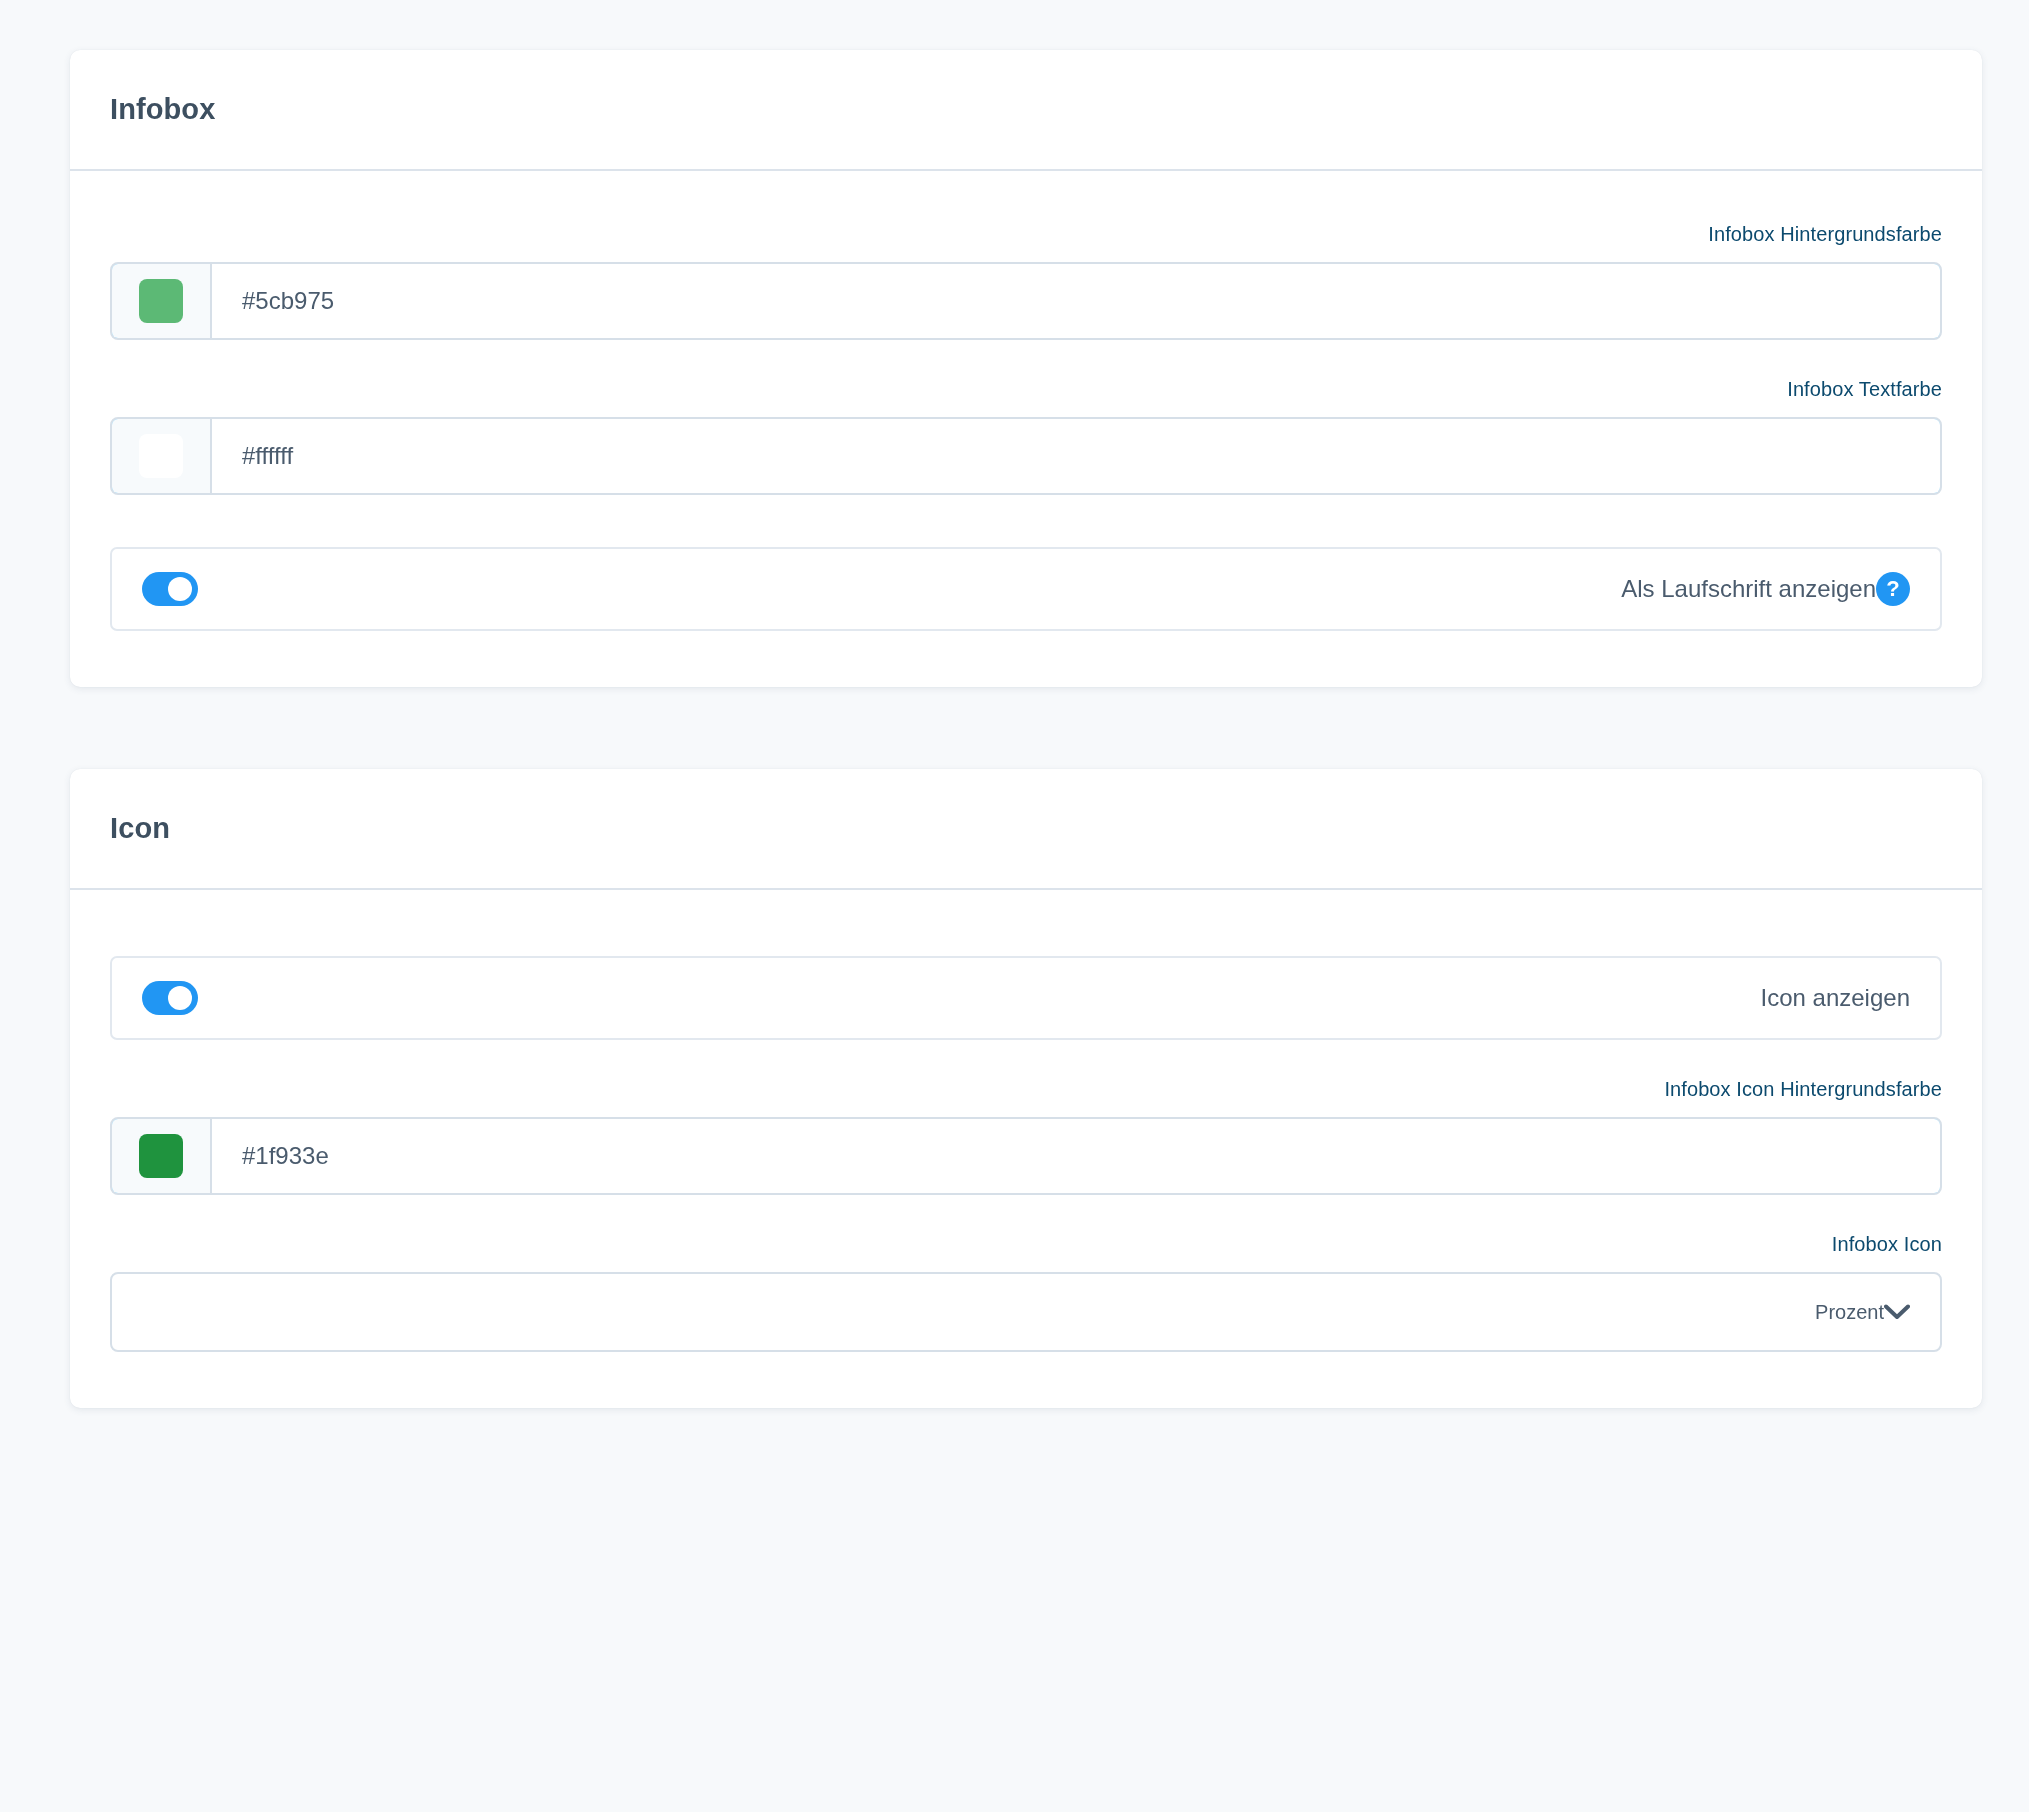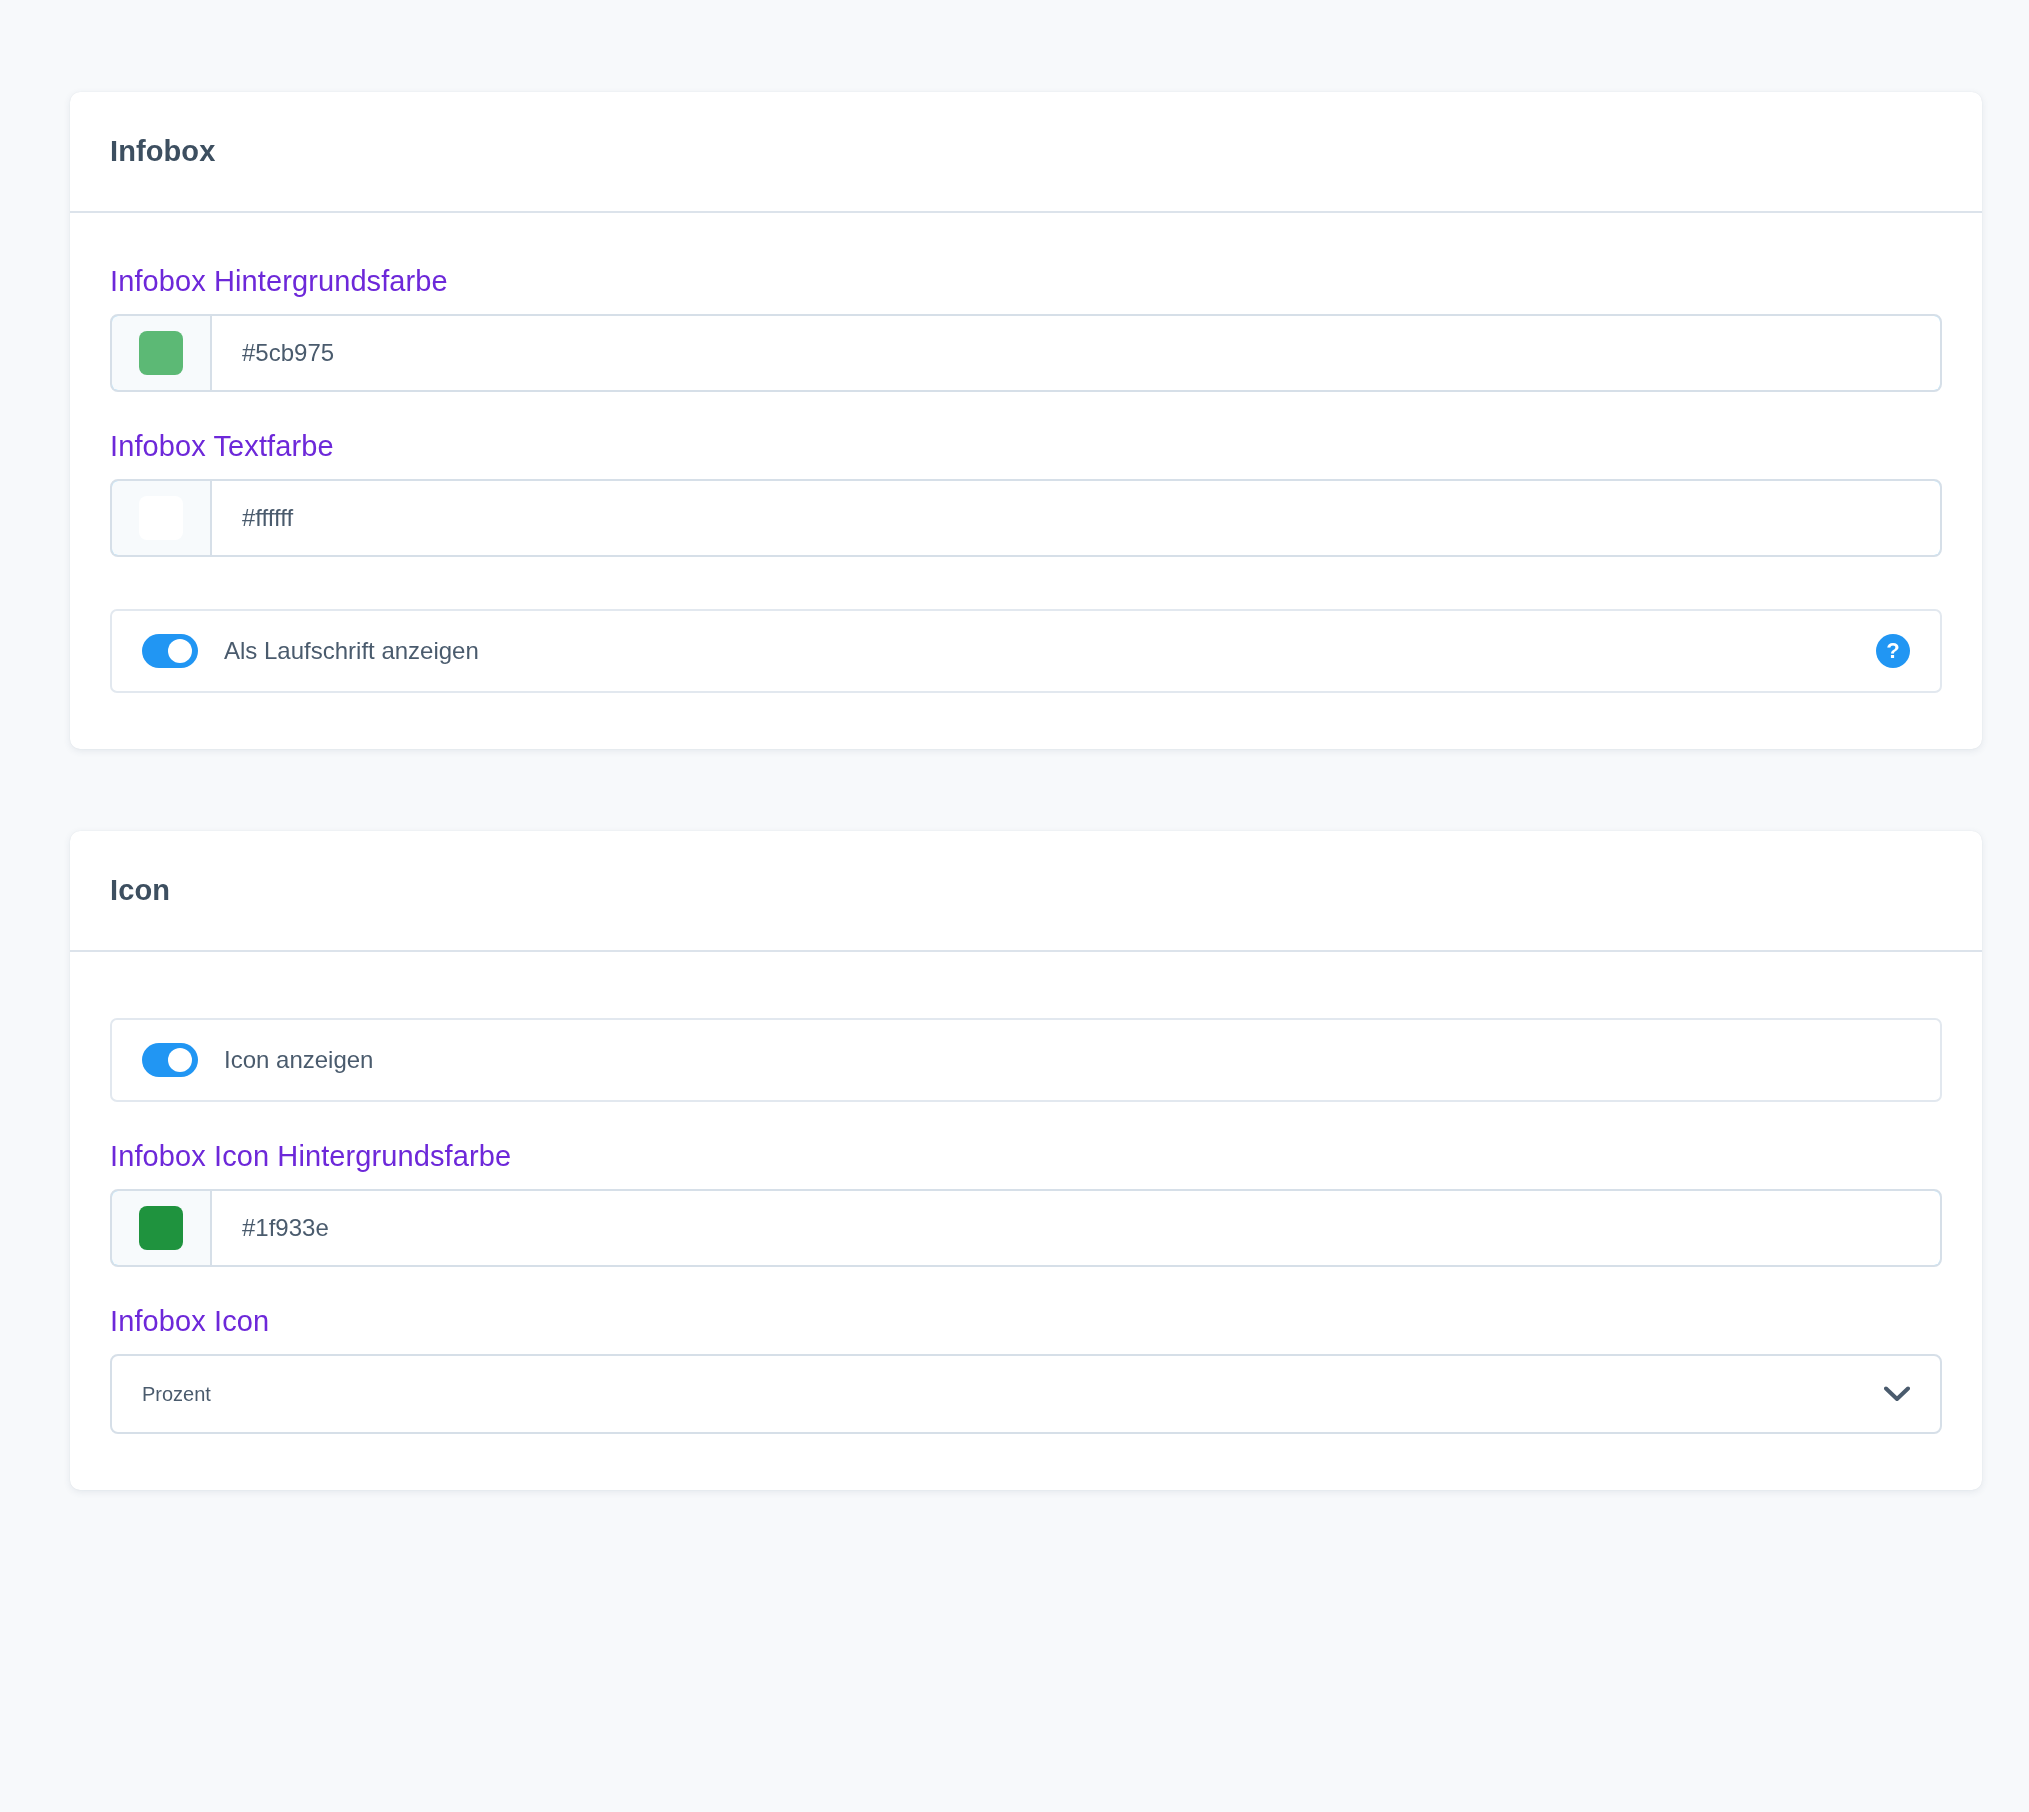--- a/index.html
+++ b/index.html
@@ -9,21 +9,22 @@
     height: 1813px;
     background: #f7f9fb;
     font-family: "Liberation Sans", sans-serif;
     -webkit-font-smoothing: antialiased;
   }
 
   .page {
     width: 1786px;
     min-height: 1813px;
     background: #f7f9fb;
-    padding: 92px 48px 0 70px;
+    padding: 50px 48px 0 70px;
+    text-align: right;
   }
 
   
   .card {
     background: #ffffff;
     border-radius: 10px;
     box-shadow: 0 2px 7px rgba(60, 80, 110, 0.10), 0 0 1px rgba(60,80,110,0.12);
     width: 1912px;
     margin-bottom: 82px;
   }
@@ -45,22 +46,22 @@
 
   .card-body {
     padding: 52px 40px 56px 40px;
   }
 
   
   .field-group { margin-bottom: 38px; }
   .field-group:last-child { margin-bottom: 0; }
 
   .field-label {
-    font-size: 29px;
-    color: #6d28d9;
+    font-size: 20px;
+    color: #0c4a6e;
     margin-bottom: 16px;
     display: block;
     letter-spacing: 0.1px;
   }
 
   
   .color-input {
     display: flex;
     align-items: stretch;
     border: 2px solid #d6dfe8;

